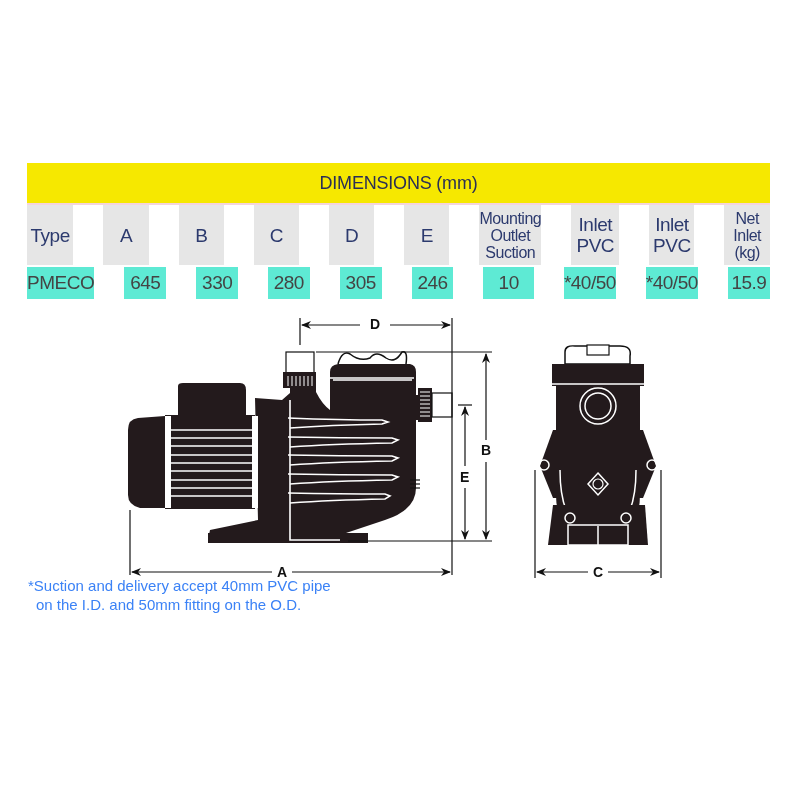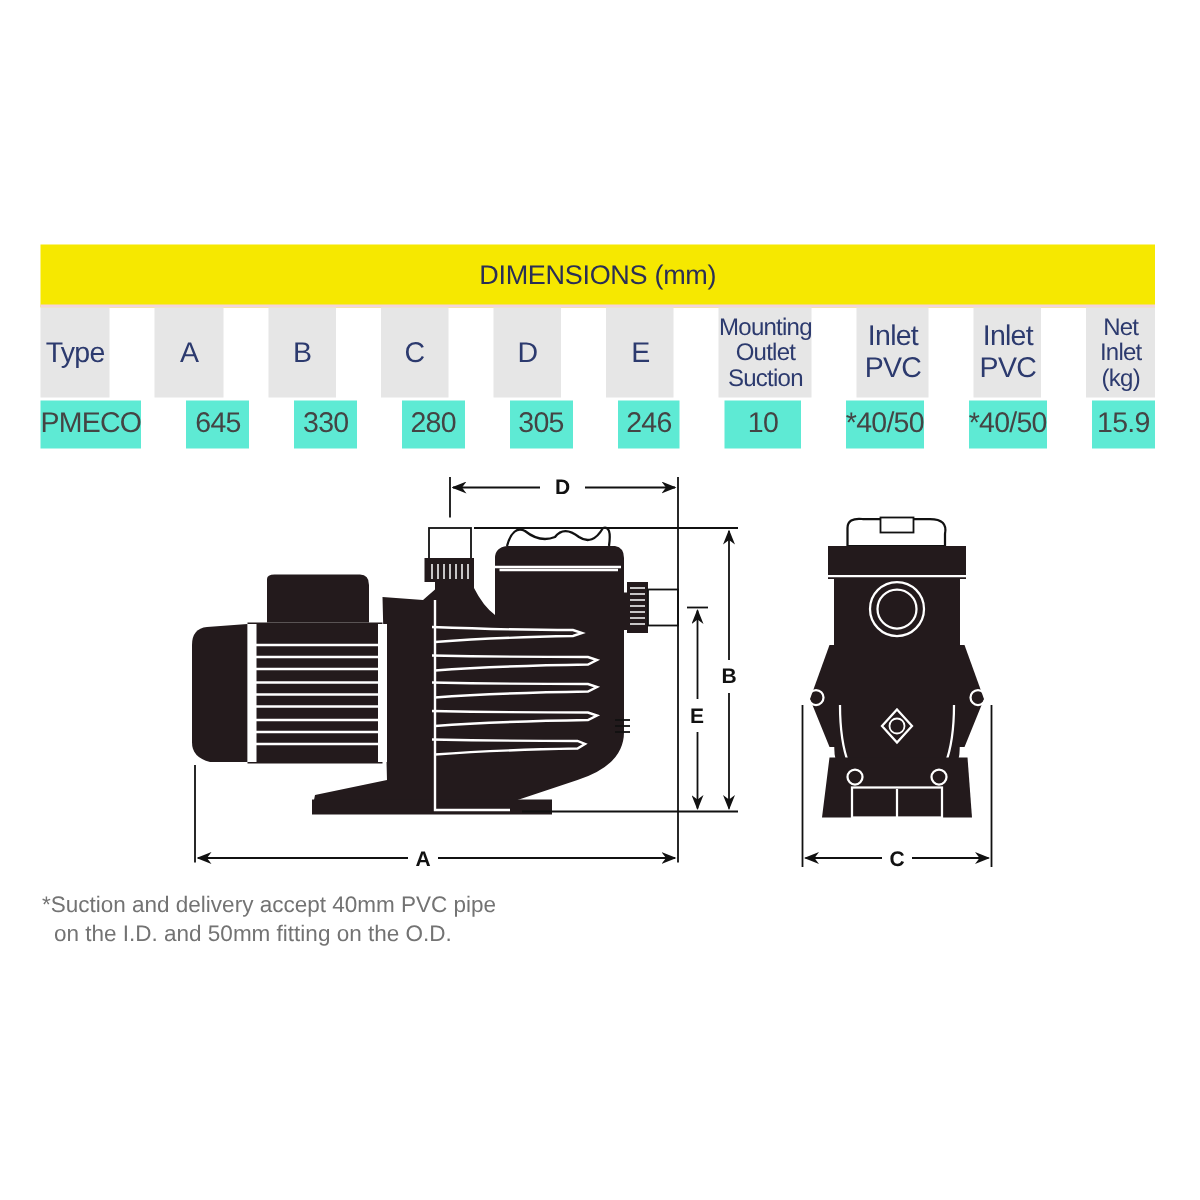--- a/index.html
+++ b/index.html
@@ -9,21 +9,21 @@
   .row{display:flex;gap:28px;}
   .cell{display:flex;align-items:center;justify-content:center;text-align:center;margin-right:2px;}
   .cell:last-child{margin-right:0;}
   .hdr .cell{height:60px;background:#e6e6e6;color:#2c3a6e;font-size:19px;line-height:17px;letter-spacing:-0.5px;}
   .hdr .cell.small{font-size:16px;line-height:17px;}
   .hdr{border-bottom:2px solid #ffffff;}
   .dat .cell{height:32px;background:#5eead4;color:#444;font-size:19px;letter-spacing:-0.5px;}
   .w0{width:72px}.w1{width:71px}.w2{width:70px}.w3{width:70px}.w4{width:71px}.w5{width:70px}.w6{width:85px}.w7{width:75px}.w8{width:70px}.w9{width:71px}
   .diagram{position:absolute;left:0;top:300px;width:800px;height:300px;}
   .dim-label{position:absolute;font-weight:bold;font-size:14px;color:#111;}
-  .footnote{position:absolute;left:28px;top:594px;font-size:15px;color:#737373;line-height:19px;}
+  .footnote{position:absolute;left:28px;top:576px;font-size:15px;color:#3b82f6;line-height:19px;}
   .footnote .line2{padding-left:8px;}
 </style>
 </head>
 <body>
 
 <div class="table">
   <div class="title-band">DIMENSIONS (mm)</div>
   <div class="row hdr">
     <div class="cell w0">
         <span>Type</span>

